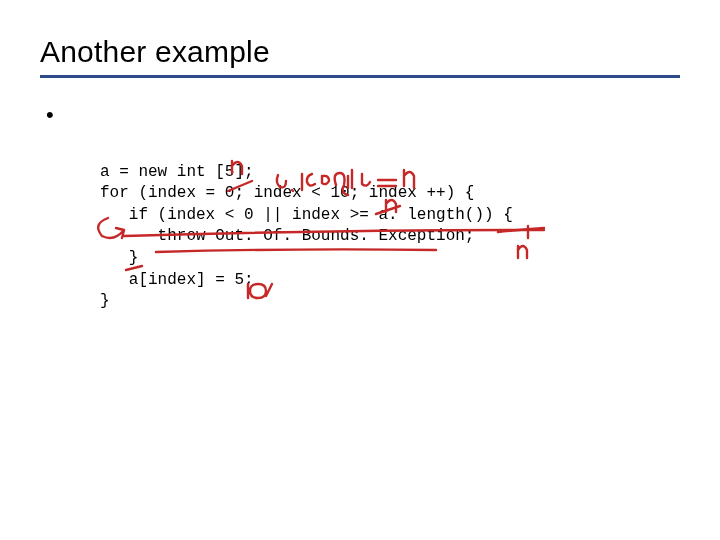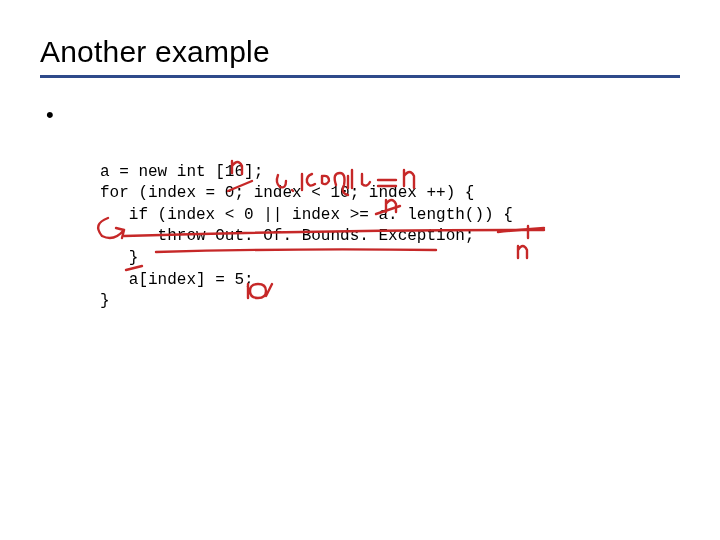--- a/index.html
+++ b/index.html
@@ -63,21 +63,21 @@
 
 <div class="slide">
   <h1 class="title">Another example</h1>
   <div class="rule"></div>
 
   <div class="bullet-row">
     <span class="bullet-dot">•</span>
   </div>
 
   <div class="code">
-<span>a = new int [16];</span>
+<span>a = new int [5];</span>
 <span>for (index = 0; index &lt; 10; index ++) {</span>
 <span>   if (index &lt; 0 || index &gt;= a. length()) {</span>
 <span>      throw Out. Of. Bounds. Exception;</span>
 <span>   }</span>
 <span>   a[index] = 5;</span>
 <span>}</span>
   </div>
 
   <svg class="ink-layer" viewBox="0 0 720 540">
     <g stroke="#c62828" stroke-width="2.4" fill="none" stroke-linecap="round" stroke-linejoin="round">

